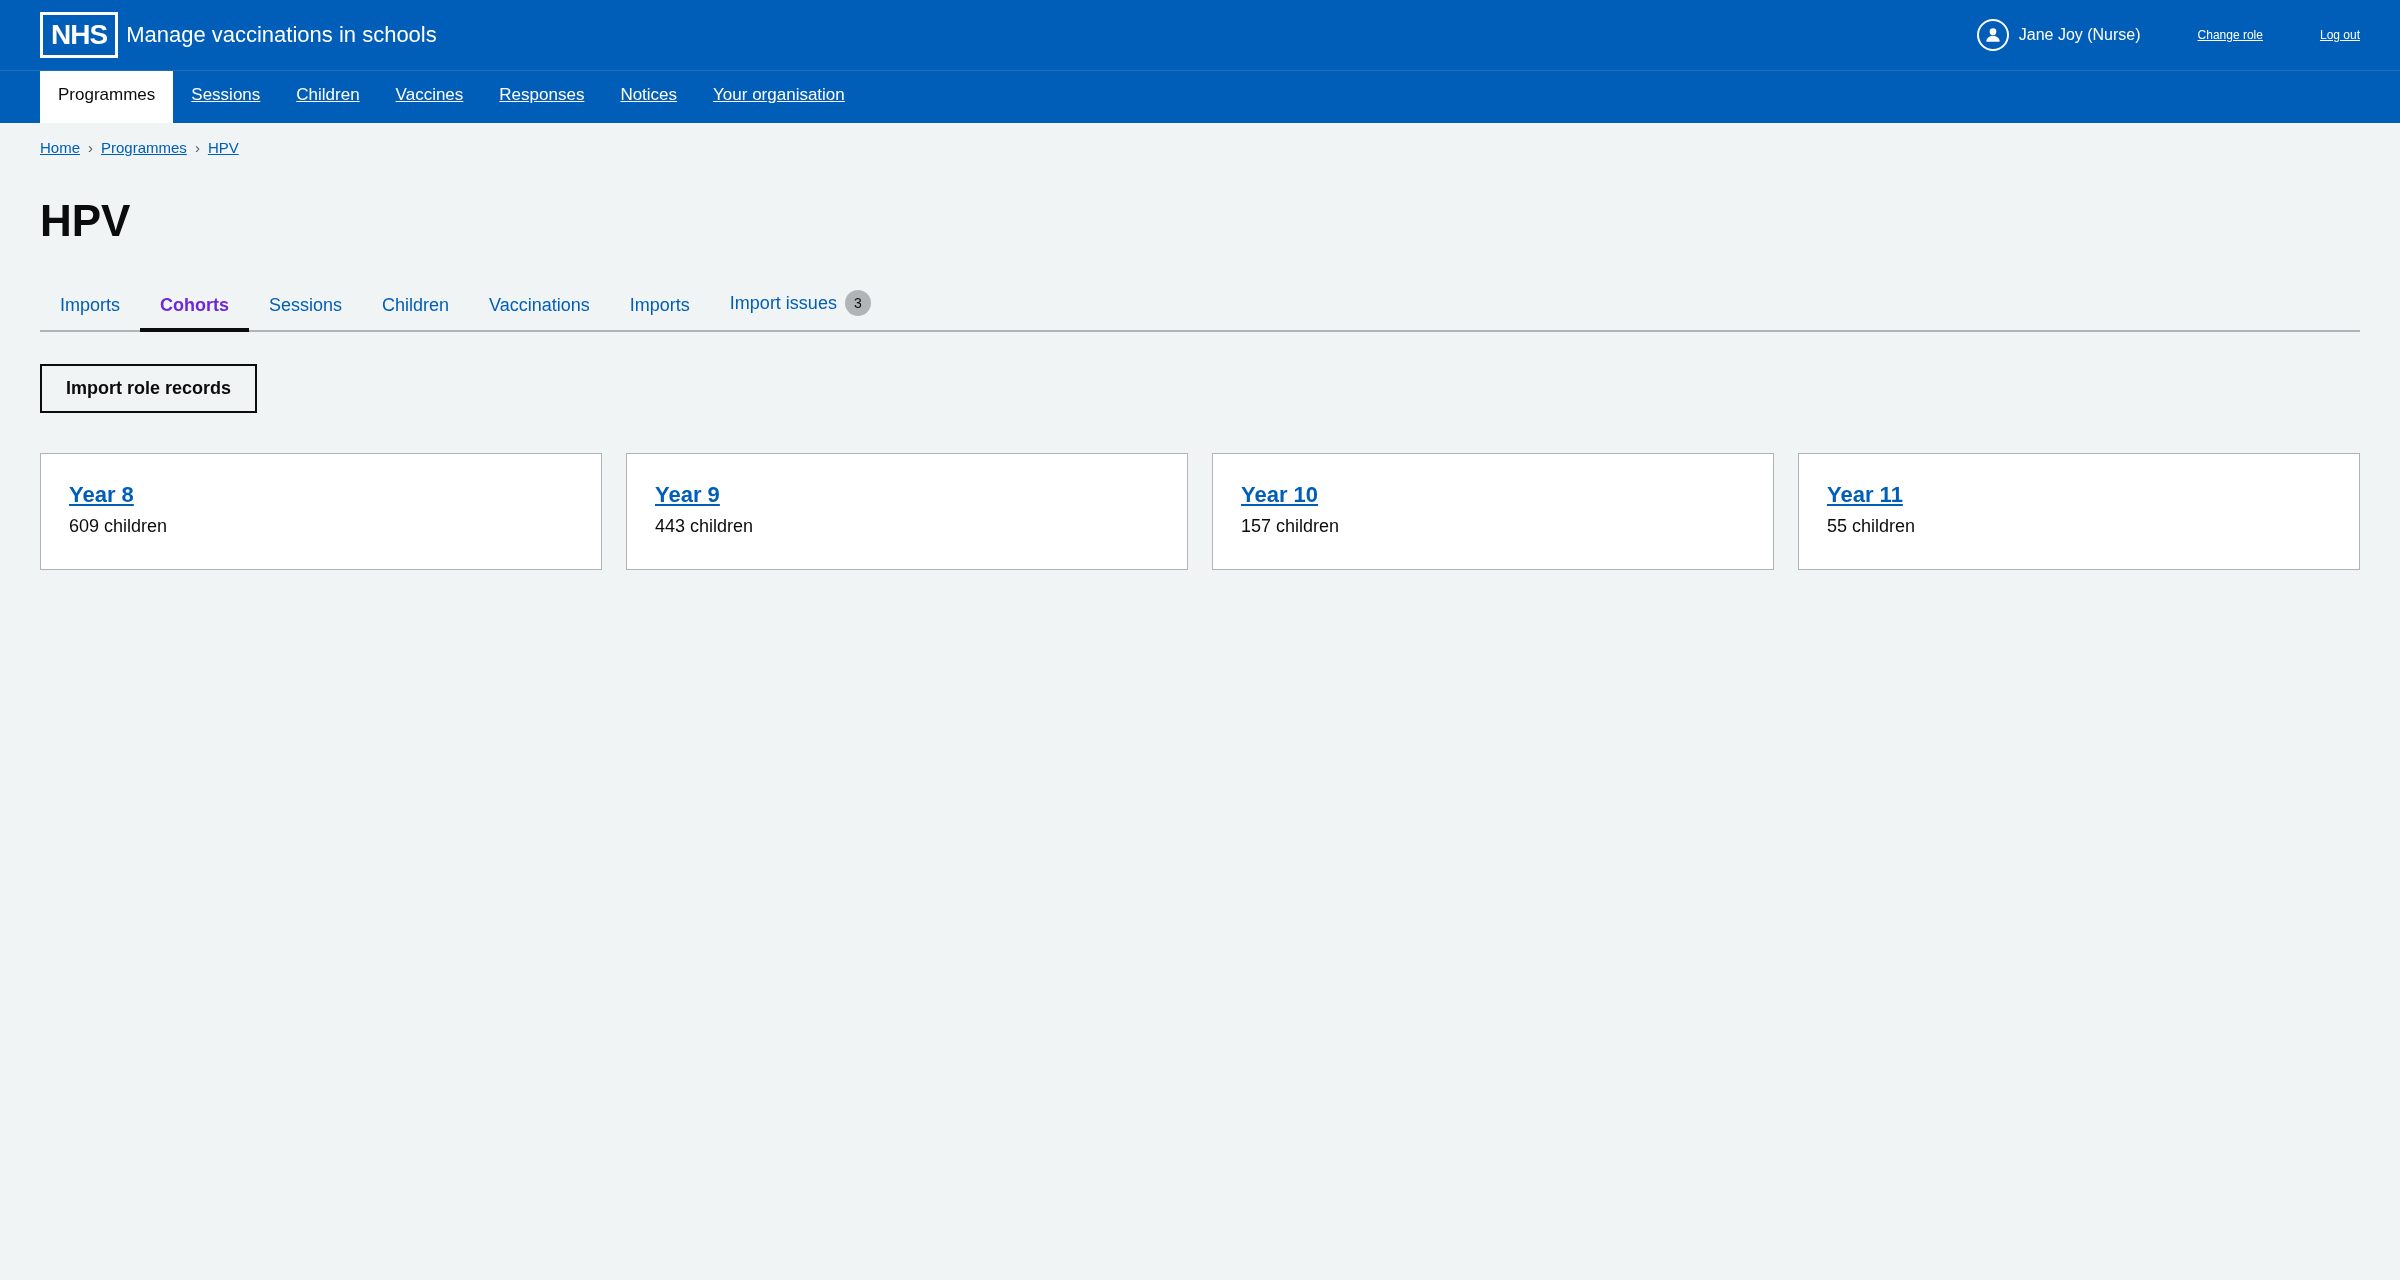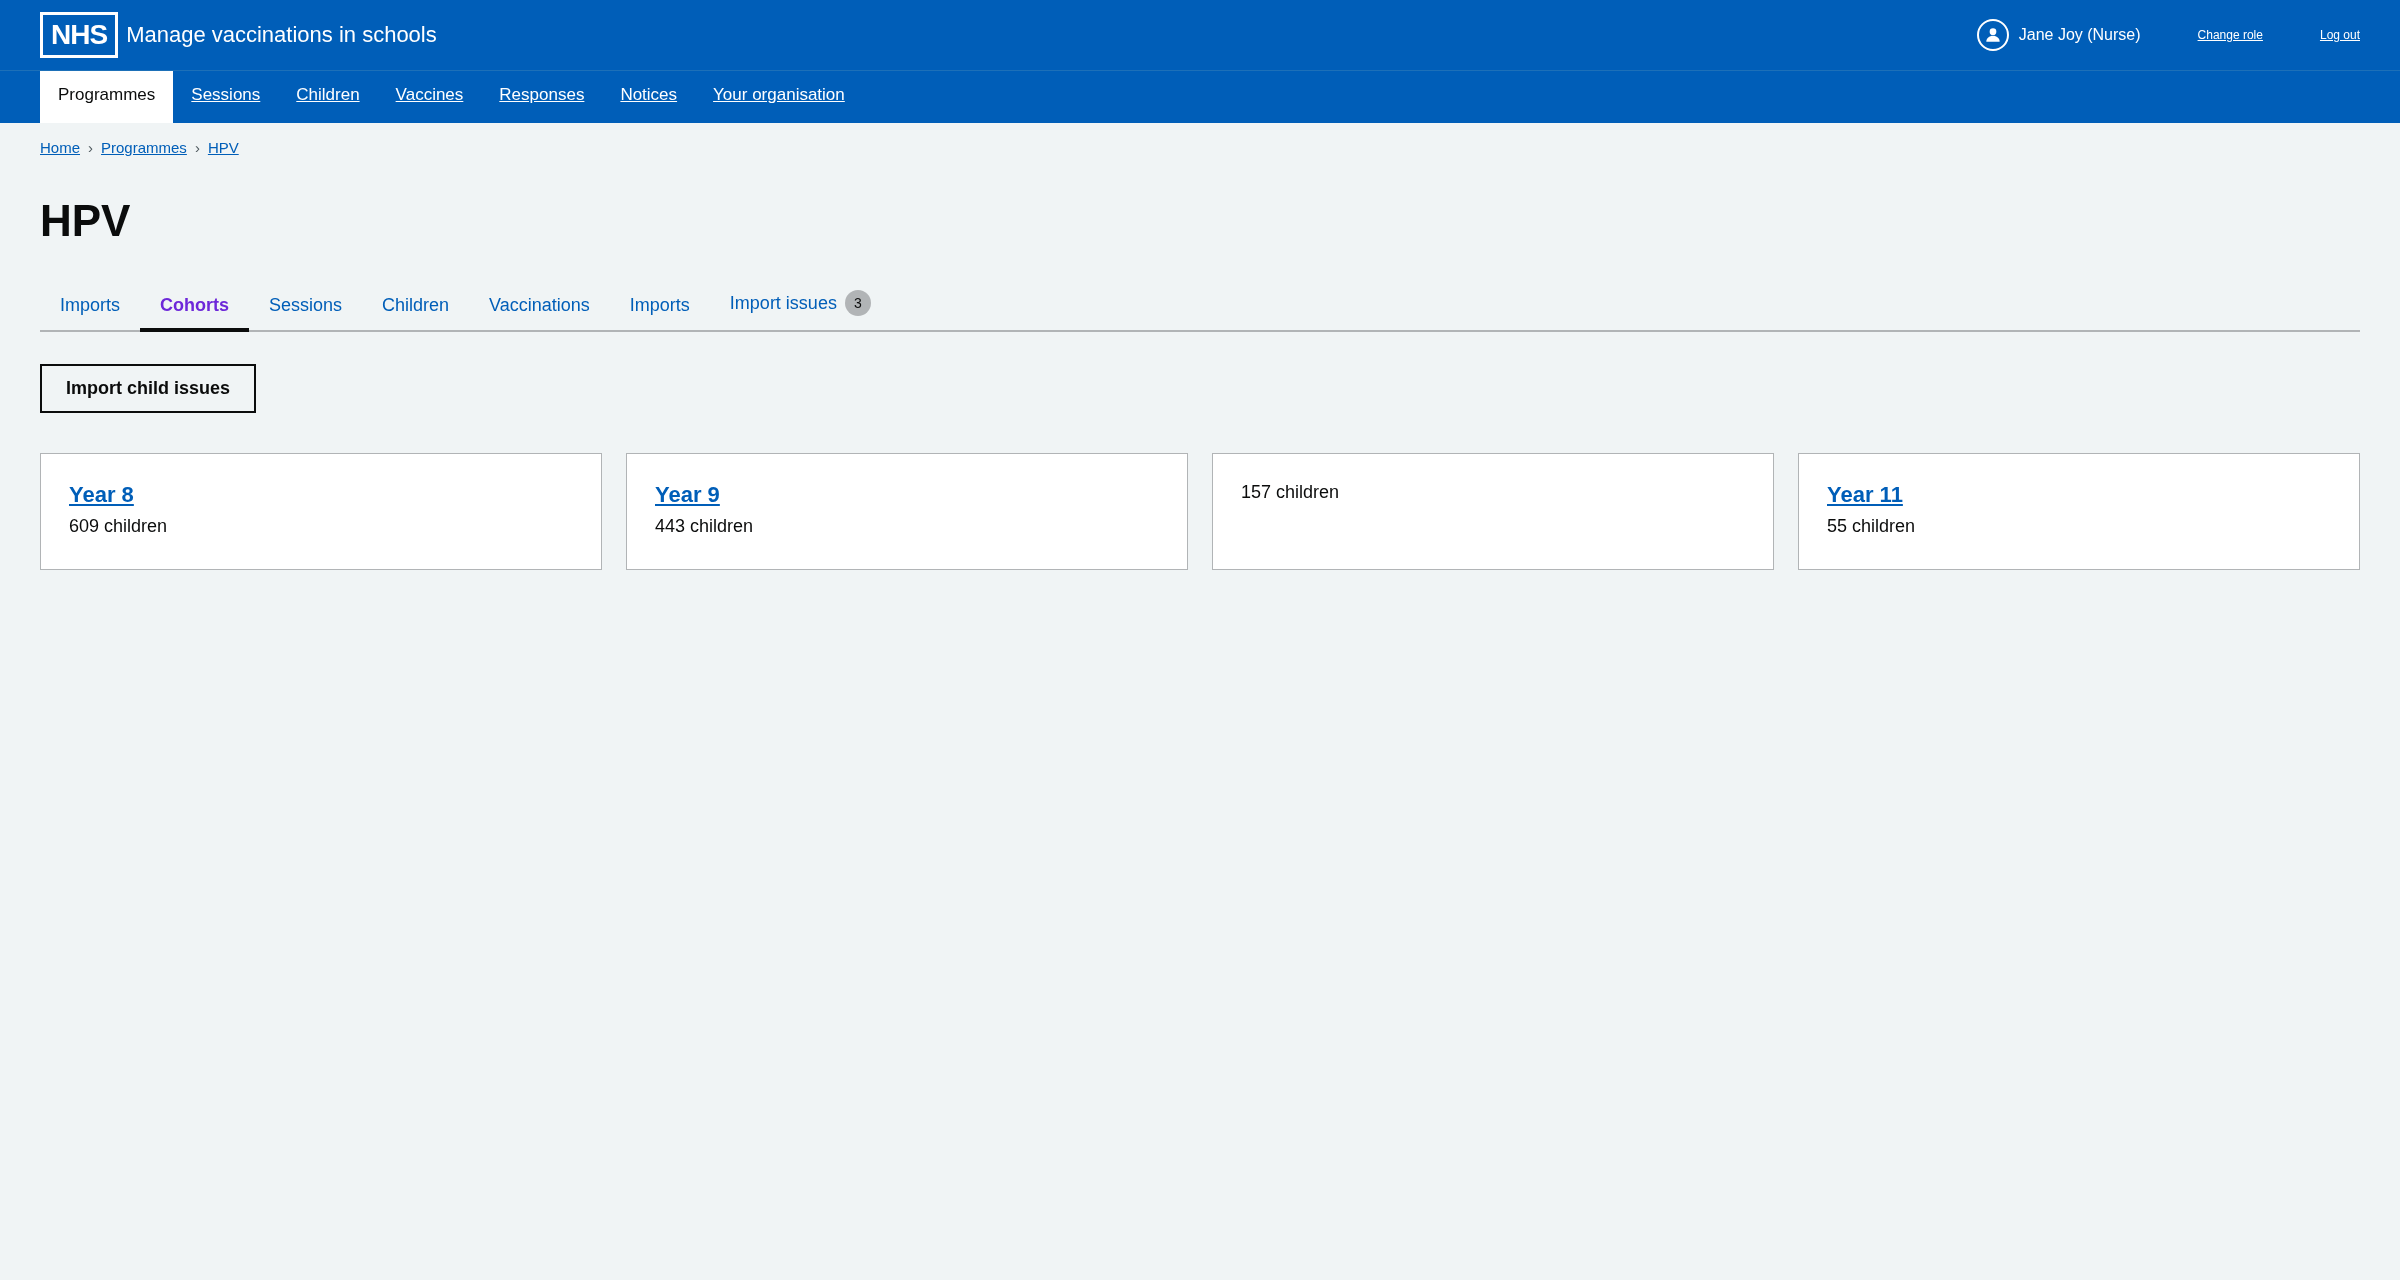--- a/index.html
+++ b/index.html
@@ -257,33 +257,34 @@
     <a class="tab">
       <span>Imports</span>
     </a>
     <a class="tab">
       <span>Import issues</span>
       <span class="tab-badge">3</span>
     </a>
   </div>
 
   
-  <button class="import-btn">Import child issues</button>
+  <button class="import-btn">Import role records</button>
 
   
   <div class="cards-grid">
     <div class="year-card">
       <div class="year-card-title">Year 8</div>
       <div class="year-card-count">609 children</div>
     </div>
     <div class="year-card">
       <div class="year-card-title">Year 9</div>
       <div class="year-card-count">443 children</div>
     </div>
     <div class="year-card">
+      <div class="year-card-title">Year 10</div>
       <div class="year-card-count">157 children</div>
     </div>
     <div class="year-card">
       <div class="year-card-title">Year 11</div>
       <div class="year-card-count">55 children</div>
     </div>
   </div>
 </main>
 
 </body></html>

